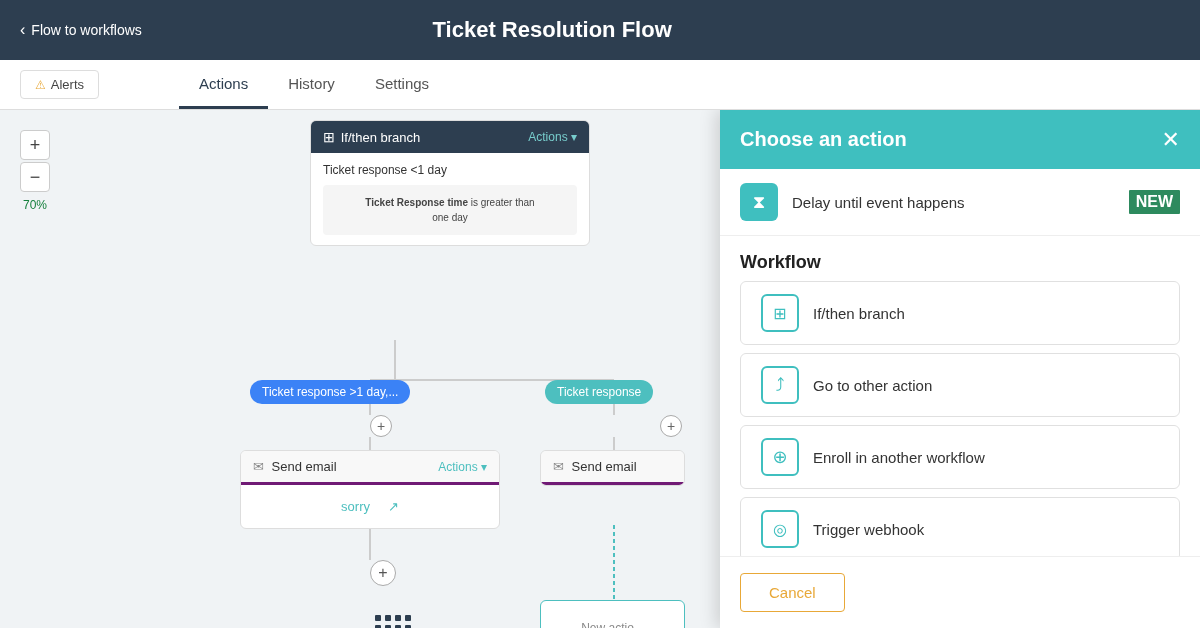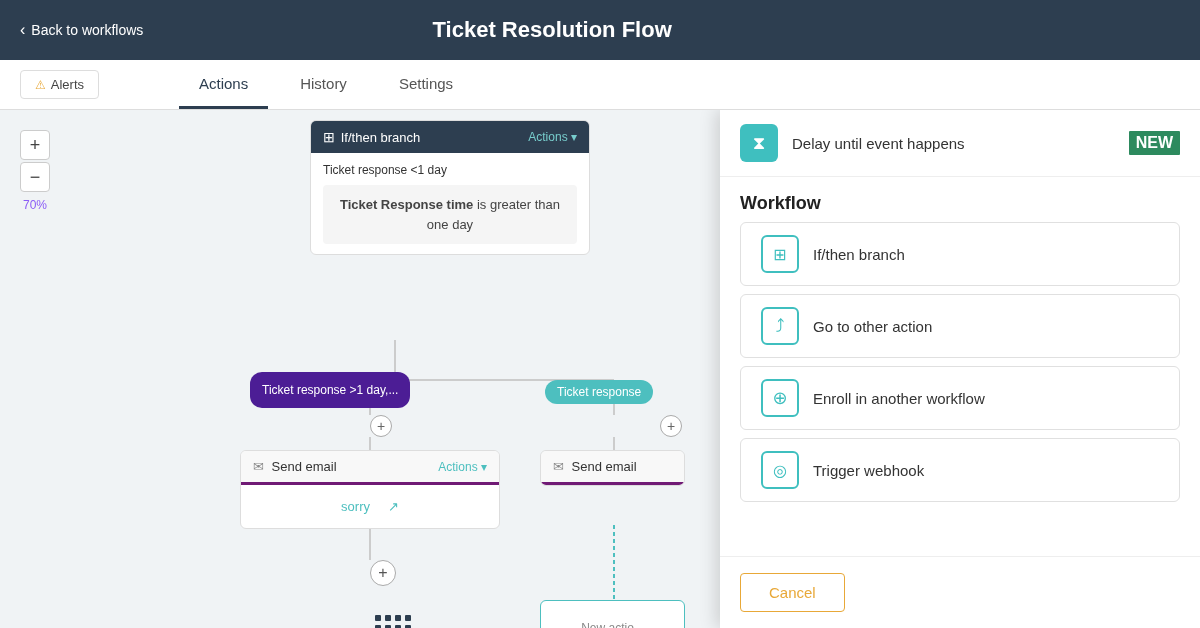--- a/index.html
+++ b/index.html
@@ -12,43 +12,43 @@
     
     .top-nav { background: #2d3e50; height: 60px; display: flex; align-items: center; padding: 0 20px; flex-shrink: 0; position: relative; }
     .back-link { color: #fff; display: flex; align-items: center; gap: 6px; font-size: 14px; cursor: pointer; text-decoration: none; }
     .back-arrow { font-size: 16px; }
     .page-title { position: absolute; left: 50%; transform: translateX(-70%); color: #fff; font-size: 22px; font-weight: 600; white-space: nowrap; }
 
     
     .tab-bar { background: #fff; height: 50px; display: flex; align-items: center; padding: 0 20px; border-bottom: 1px solid #ddd; flex-shrink: 0; gap: 0; }
     .alerts-btn { background: #fff; border: 1px solid #ddd; border-radius: 4px; padding: 6px 14px; font-size: 13px; cursor: pointer; display: flex; align-items: center; gap: 5px; color: #444; }
     .alert-icon { color: #e8a838; font-size: 12px; }
-    .tabs { display: flex; margin-left: 80px; gap: 12px; }
+    .tabs { display: flex; margin-left: 80px; gap: 0; }
     .tab { padding: 14px 20px; font-size: 15px; color: #555; cursor: pointer; border-bottom: 3px solid transparent; }
     .tab.active { color: #2d3e50; border-bottom-color: #2d3e50; font-weight: 500; }
 
     
     .canvas-area { flex: 1; background: #f0f3f5; position: relative; overflow: hidden; }
 
     
     .zoom-controls { position: absolute; top: 20px; left: 20px; display: flex; flex-direction: column; align-items: center; gap: 2px; z-index: 10; }
     .zoom-btn { width: 30px; height: 30px; background: #fff; border: 1px solid #ccc; border-radius: 4px; display: flex; align-items: center; justify-content: center; cursor: pointer; font-size: 18px; color: #444; }
-    .zoom-level { font-size: 12px; color: #8b5cf6; margin-top: 4px; }
+    .zoom-level { font-size: 12px; color: #15803d; margin-top: 4px; }
 
     .if-then-node { position: absolute; top: 10px; left: 310px; width: 280px; background: #fff; border-radius: 6px; border: 1px solid #ddd; overflow: hidden; }
     .node-header { background: #2d3e50; color: #fff; padding: 8px 12px; display: flex; align-items: center; justify-content: space-between; font-size: 13px; }
     .node-header-left { display: flex; align-items: center; gap: 6px; }
     .node-actions-link { color: #7cc; font-size: 12px; cursor: pointer; }
     .node-content { padding: 10px 12px; }
     .branch-label { font-size: 12px; color: #333; margin-bottom: 8px; }
-    .condition-box { background: #f5f5f5; border-radius: 4px; padding: 10px; font-size: 13px; color: #444; text-align: center; line-height: 1.5; }
+    .condition-box { background: #f5f5f5; border-radius: 4px; padding: 10px; font-size: 10px; color: #444; text-align: center; line-height: 1.5; }
     .condition-box strong { font-weight: 600; }
 
     
-    .branch-red { position: absolute; top: 262px; left: 250px; background: #4c1d95; color: #fff; padding: 11px 12px; border-radius: 12px; font-size: 12px; white-space: nowrap; }
+    .branch-red { position: absolute; top: 270px; left: 250px; background: #3b82f6; color: #fff; padding: 5px 12px; border-radius: 12px; font-size: 12px; white-space: nowrap; }
     .branch-teal { position: absolute; top: 270px; left: 545px; background: #4dbfbf; color: #fff; padding: 5px 12px; border-radius: 12px; font-size: 12px; white-space: nowrap; }
 
     
     .plus-btn { width: 22px; height: 22px; background: #fff; border: 1px solid #aaa; border-radius: 50%; display: flex; align-items: center; justify-content: center; cursor: pointer; font-size: 14px; color: #666; }
     .plus-1 { position: absolute; top: 305px; left: 370px; }
     .plus-2 { position: absolute; top: 305px; left: 660px; }
 
     
     .email-node-left { position: absolute; top: 340px; left: 240px; width: 260px; background: #fff; border-radius: 6px; border: 1px solid #ddd; overflow: hidden; }
     .email-node-right { position: absolute; top: 340px; left: 540px; width: 145px; background: #fff; border-radius: 6px; border: 1px solid #ddd; overflow: hidden; }
@@ -99,21 +99,21 @@
     svg.canvas-svg { position: absolute; top: 0; left: 0; width: 100%; height: 100%; pointer-events: none; }
   </style>
 </head>
 <body>
 
 <div class="app-container">
 
   <div class="top-nav">
     <a class="back-link">
       <span class="back-arrow">‹</span>
-      <span>Back to workflows</span>
+      <span>Flow to workflows</span>
     </a>
     <span class="page-title">Ticket Resolution Flow</span>
   </div>
 
   <div class="tab-bar">
     <button class="alerts-btn">
       <span class="alert-icon">⚠</span>
       <span>Alerts</span>
     </button>
     <div class="tabs">
@@ -213,20 +213,24 @@
       <div class="drag-dot"></div>
       <div class="drag-dot"></div>
       <div class="drag-dot"></div>
       <div class="drag-dot"></div>
       <div class="drag-dot"></div>
 
     </div>
 
     <div class="modal-panel">
 
+      <div class="modal-header">
+        <span class="modal-title">Choose an action</span>
+        <button class="modal-close">✕</button>
+      </div>
 
       <div class="modal-body">
 
         <div class="delay-item">
           <div class="action-icon-box">
             <span>⧗</span>
           </div>
           <span class="action-label">Delay until event happens</span>
           <span class="new-badge">NEW</span>
         </div>

